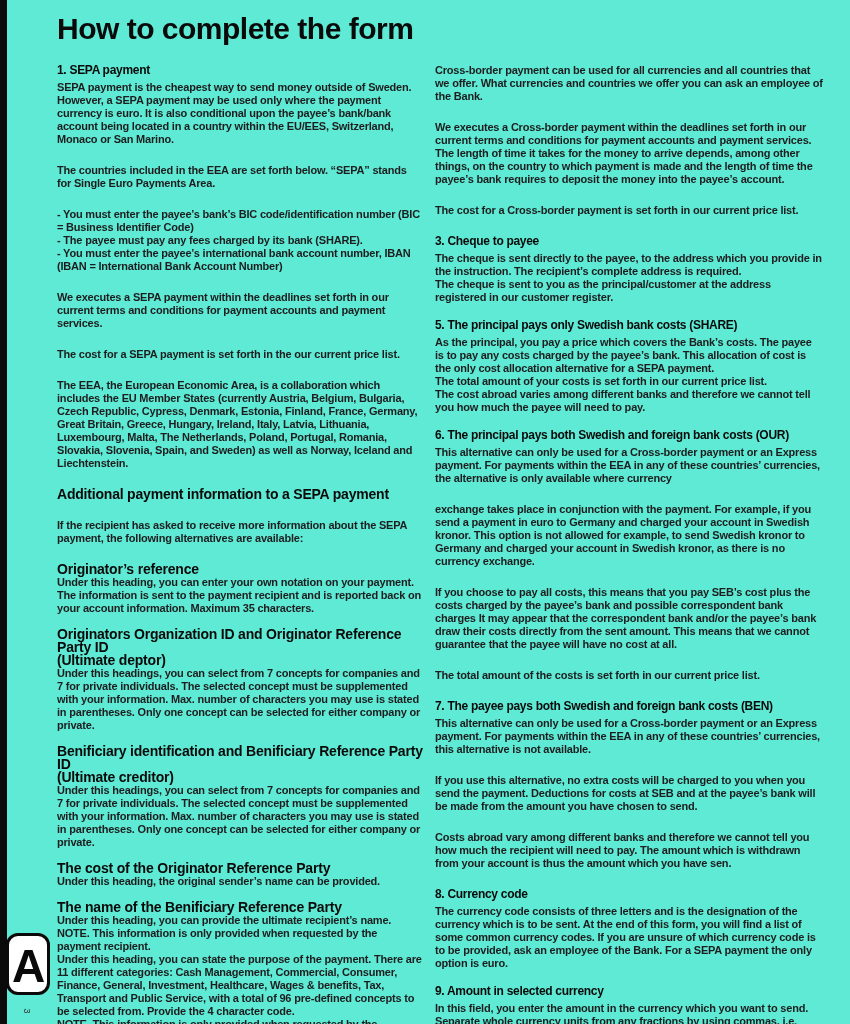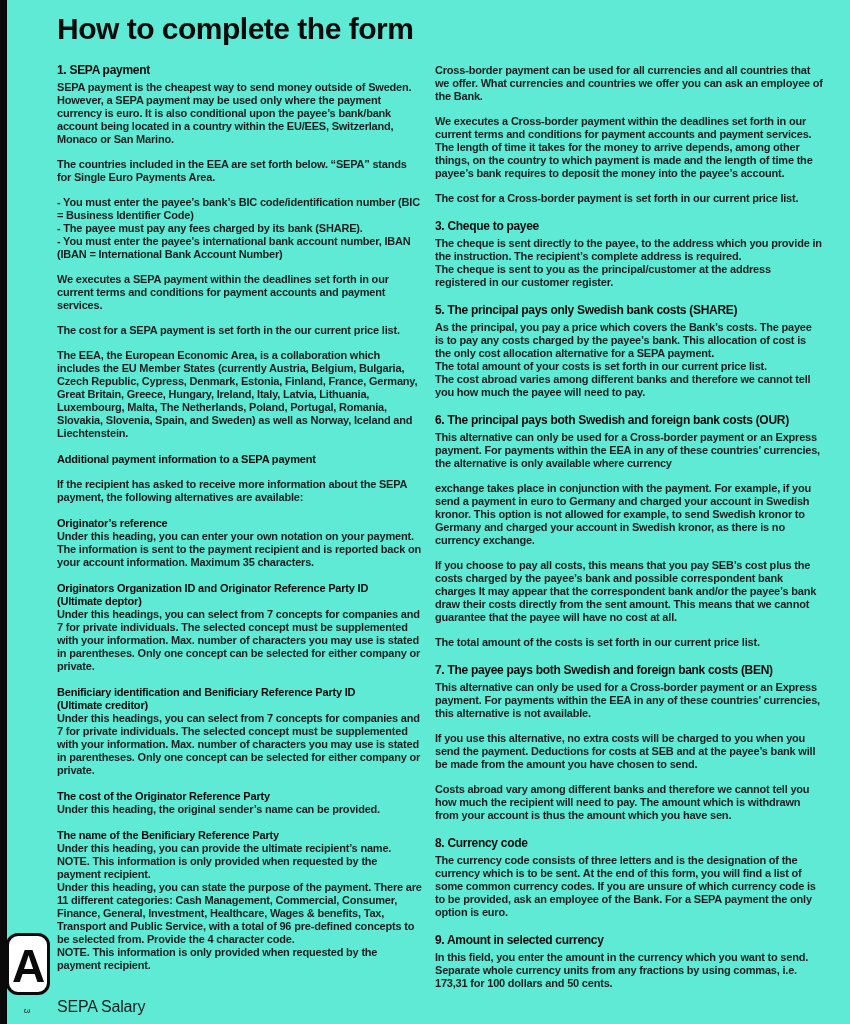--- a/index.html
+++ b/index.html
@@ -14,24 +14,24 @@
   .content{position:absolute;left:57px;top:12px;width:766px;}
   .title{
     font-size:30px;font-weight:700;color:#0a0a0a;margin:0 0 18px 0;
     letter-spacing:-0.5px;font-family:"Liberation Sans","DejaVu Sans",sans-serif;
   }
   .cols{display:flex;align-items:flex-start;}
   .col{font-size:11px;line-height:13px;letter-spacing:-0.2px;}
   .col.left{width:366px;margin-right:12px;flex:none;}
   .col.right{width:388px;flex:none;}
   .blk{white-space:pre-line;font-weight:bold;}
-  .blk.p{margin:12px 0;}
+  .blk.p{margin:18px 0;}
   .blk.p.tight{margin:0;}
   .blk.h2{font-size:12px;font-weight:700;color:#0a0a0a;margin:15px 0 4px 0;letter-spacing:-0.3px;}
-  .blk.h3{font-size:11px;font-weight:700;color:#0a0a0a;margin:13px 0 0 0;}
+  .blk.h3{font-size:14px;font-weight:700;color:#0a0a0a;margin:13px 0 0 0;}
   .blk.h3n{font-size:16px;font-weight:400;margin:28px 0 12px 0;}
   .col .blk:first-child{margin-top:0;}
   .marker{
     position:absolute;left:6px;top:933px;width:38px;height:56px;
     border:3px solid #0a0a0a;border-radius:12px;background:#ffffff;
     display:flex;align-items:center;justify-content:center;overflow:hidden;
   }
   .marker-letter{
     font-weight:700;font-size:46px;line-height:46px;color:#0a0a0a;
     transform:translateY(2px);letter-spacing:-1px;

